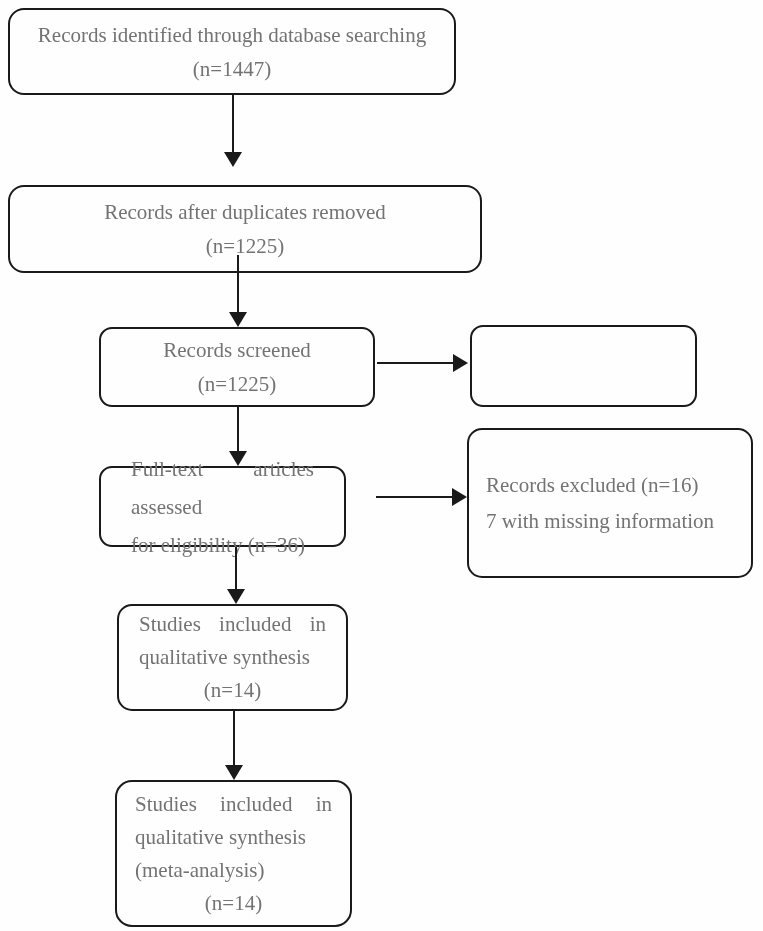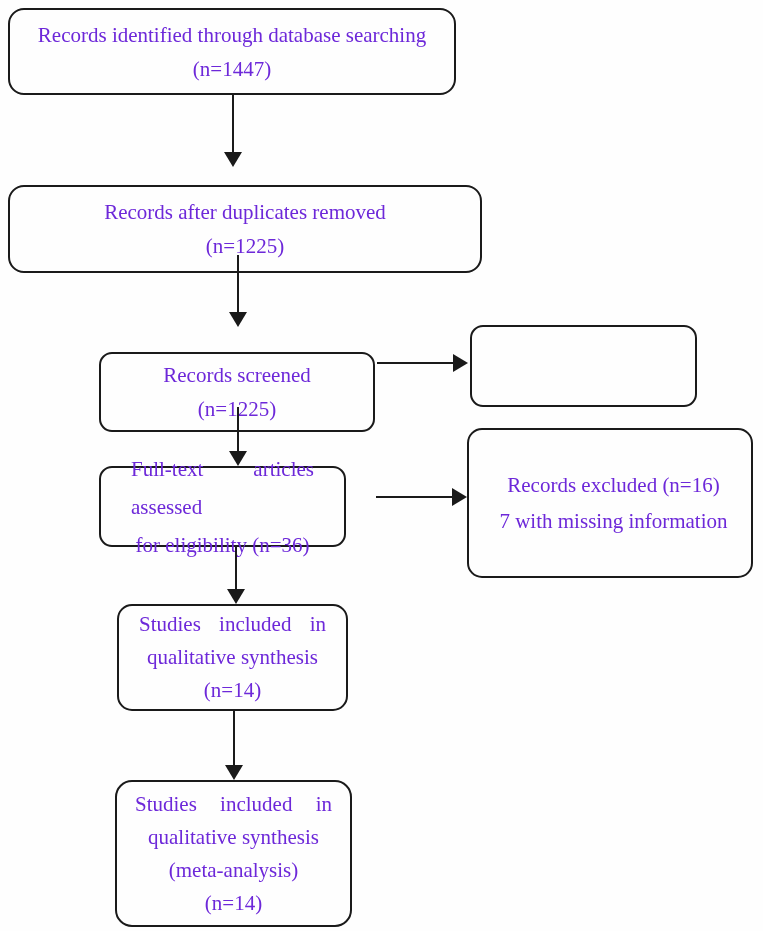--- a/index.html
+++ b/index.html
@@ -3,46 +3,46 @@
 <meta charset="utf-8">
 <style>
   * { margin: 0; padding: 0; box-sizing: border-box; }
   html, body { background: #ffffff; }
   .diagram {
     position: relative;
     width: 763px;
     height: 931px;
     background: #fefefe;
     font-family: "Liberation Serif", "DejaVu Serif", serif;
-    color: #6d28d9;
+    color: #737373;
     overflow: hidden;
     text-decoration: underline;
   }
   .box {
     position: absolute;
     border: 2px solid #1a1a1a;
     border-radius: 16px;
     background: #fefefe;
     display: flex;
     flex-direction: column;
     justify-content: center;
     font-size: 21px;
   }
   .line { line-height: 34px; white-space: nowrap; }
   .line.center { text-align: center; white-space: normal; }
-  .line.left { text-align: center; }
+  .line.left { text-align: left; }
   .line.justify {
     text-align: justify;
     text-align-last: justify;
     white-space: normal;
   }
   
   .b-identified   { left: 8px;   top: 8px;   width: 448px; height: 87px; }
   .b-duplicates   { left: 8px;   top: 185px; width: 474px; height: 88px; }
-  .b-screened     { left: 99px;  top: 327px; width: 276px; height: 80px; border-radius: 13px; margin-top: 25px; }
+  .b-screened     { left: 99px;  top: 327px; width: 276px; height: 80px; border-radius: 13px; }
   .b-excluded1    { left: 470px; top: 325px; width: 227px; height: 82px; border-radius: 13px; }
   .b-fulltext     { left: 99px;  top: 466px; width: 247px; height: 81px; border-radius: 13px;
                     padding: 0 30px; }
   .b-fulltext .line { line-height: 38px; }
   .b-excluded2    { left: 467px; top: 428px; width: 286px; height: 150px; border-radius: 15px;
                     padding: 0 10px 0 17px; }
   .b-excluded2 .line { line-height: 36px; }
   .b-qualitative  { left: 117px; top: 604px; width: 231px; height: 107px; border-radius: 15px;
                     padding: 0 20px; }
   .b-qualitative .line { line-height: 33px; }

